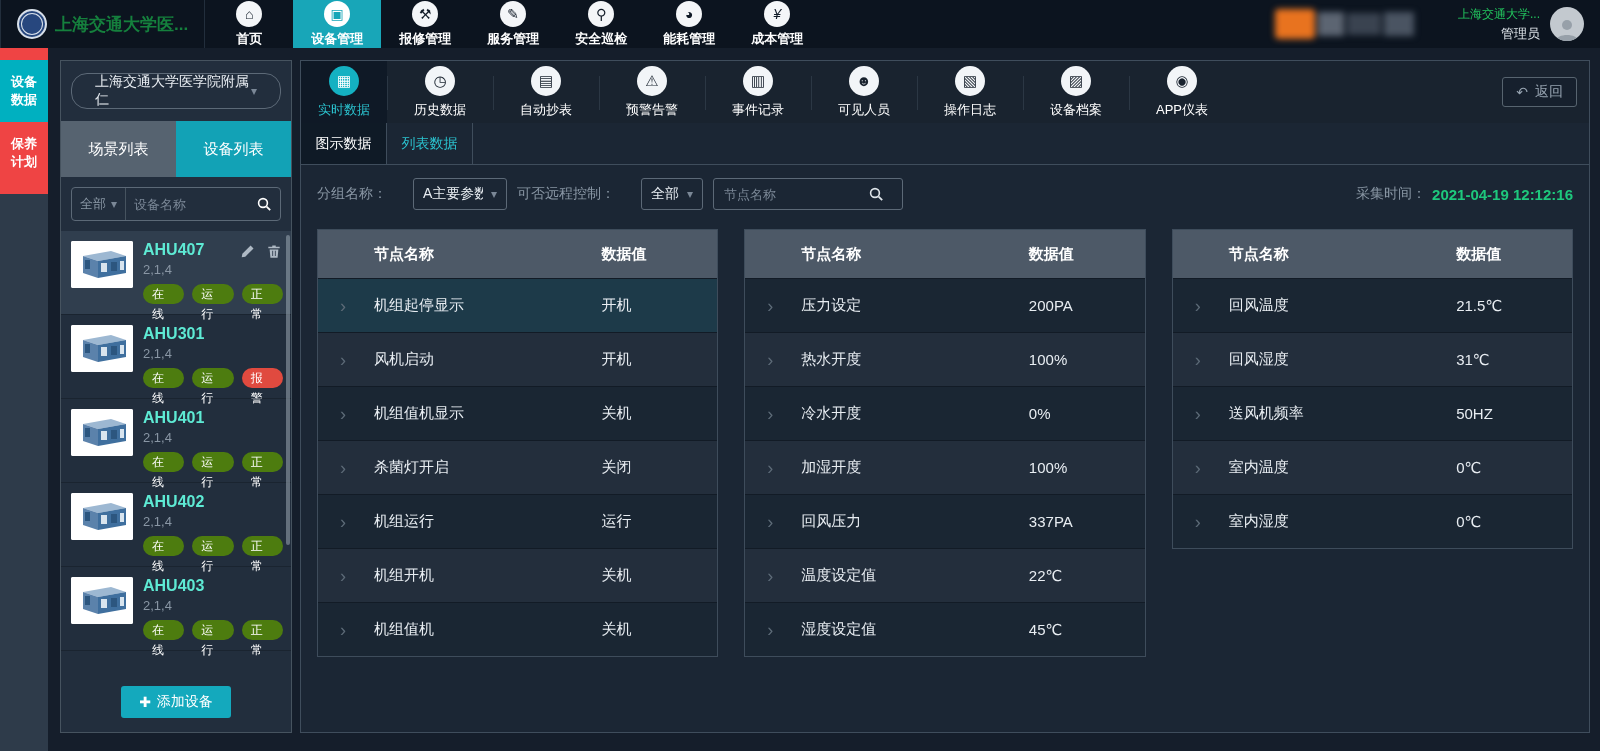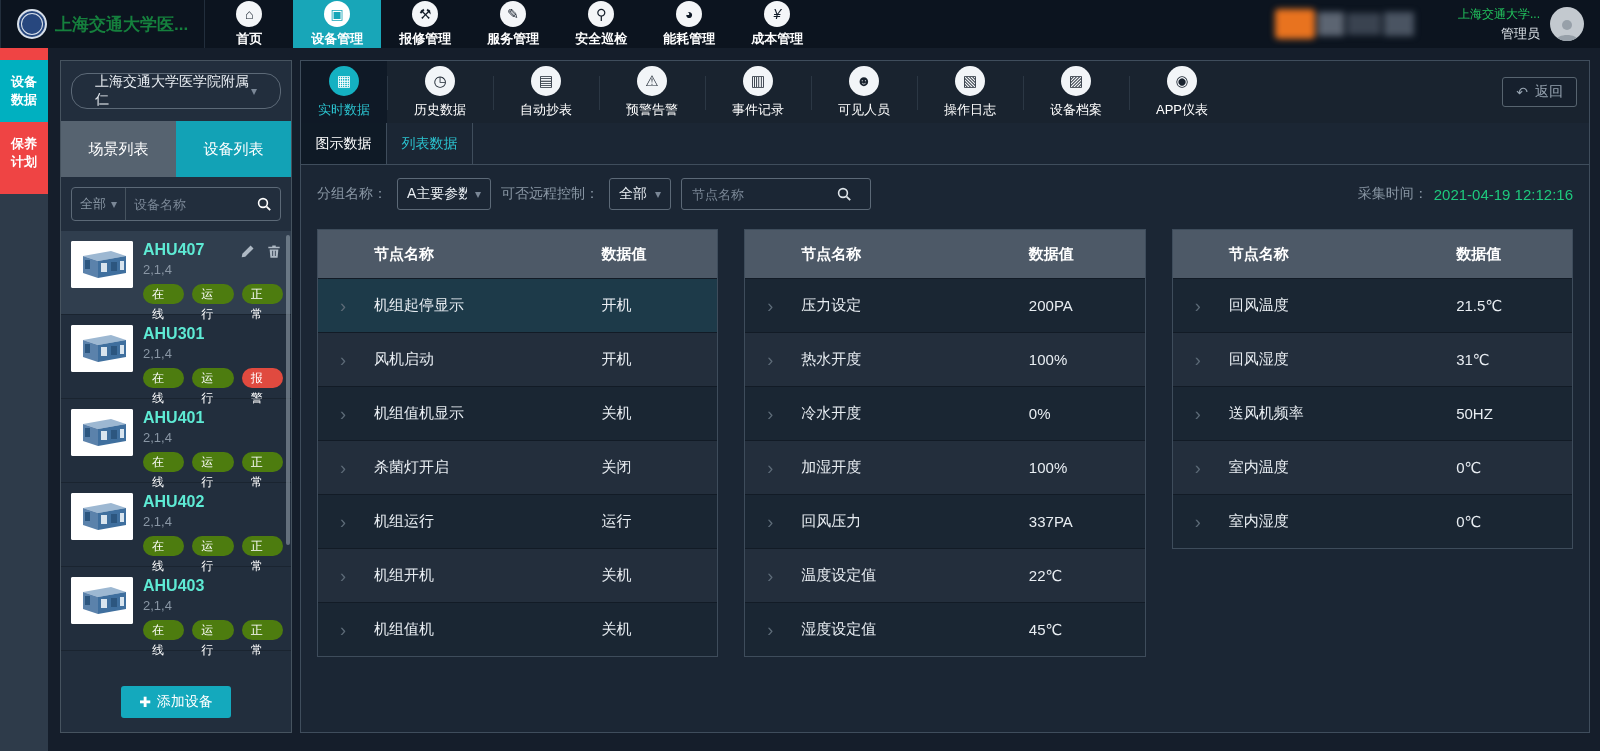--- a/index.html
+++ b/index.html
@@ -76,28 +76,28 @@
   .mtab:first-child::before { display:none; }
   .tcirc { width:30px; height:30px; border-radius:50%; background:#f2f5f8; color:#18222e; font-size:15px; line-height:30px; text-align:center; }
   .mtab.active { background:#0f1926; color:#2bc3cf; width:86px; }
   .mtab.active .tcirc { background:#14b1c2; color:#fff; }
   .back-btn { position:absolute; right:12px; top:16px; height:30px; padding:0 13px; border:1px solid #57646f; border-radius:3px; color:#97a4b1; font-size:14px; display:flex; align-items:center; gap:7px; background:#16202d; cursor:pointer; font-family:inherit; }
   .subtabs { display:flex; border-bottom:1px solid #3f4d5c; height:42px; flex:none; }
   .stab { width:86px; display:flex; align-items:center; justify-content:center; font-size:14px; color:#fff; background:#0f1a26; border-right:1px solid #3f4d5c; cursor:pointer; }
   .stab.active { background:#1b2634; color:#2bc3cf; }
   .filters { display:flex; align-items:center; gap:10px; padding:0 16px; height:58px; font-size:14px; flex:none; }
   .flabel { color:#8996a4; }
-  .fselect { height:32px; border:1px solid #5c6977; border-radius:3px; display:flex; align-items:center; padding:0 9px; color:#e8edf2; gap:8px; cursor:pointer; }
+  .fselect { height:32px; border:1px solid #5c6977; border-radius:3px; display:flex; align-items:center; padding:0 9px; color:#e8edf2; gap:8px; cursor:pointer;margin-left:16px; }
   .fselect .val { overflow:hidden; white-space:nowrap; }
   .fselect .val.trunc { max-width:60px; }
   .fsearch { height:32px; width:190px; border:1px solid #5c6977; border-radius:3px; display:flex; align-items:center; padding:0 10px; }
   .fsearch input { flex:1; min-width:0; background:transparent; border:none; outline:none; color:#dfe5ea; font-size:13px; font-family:inherit; }
   .fsearch input::placeholder { color:#7a8796; }
   .ftime { margin-left:auto; display:flex; align-items:center; gap:6px; }
-  .time-val { color:#1ec87d; font-weight:normal; font-size:15px; }
+  .time-val { color:#1ec87d; font-weight:bold; font-size:15px; }
   .tables { display:flex; gap:26px; padding:6px 16px 0; align-items:flex-start; }
   .dtable { flex:1; border:1px solid #3e4c5b; }
   .thead { display:flex; height:48px; background:#4d5967; align-items:center; font-weight:bold; color:#fff; font-size:15px; }
   .th-name { padding-left:56px; flex:1; }
   .th-val { width:29%; }
   .trow { display:flex; height:54px; align-items:center; background:#1a2633; font-size:15px; color:#e8edf2; border-top:1px solid #121b26; cursor:pointer; }
   .trow.lt { background:#232e3c; }
   .trow.sel { background:#1d3a49; }
   .rchev { width:56px; padding-left:22px; color:#5c6a77; font-size:18px; line-height:1; }
   .rname { flex:1; }

